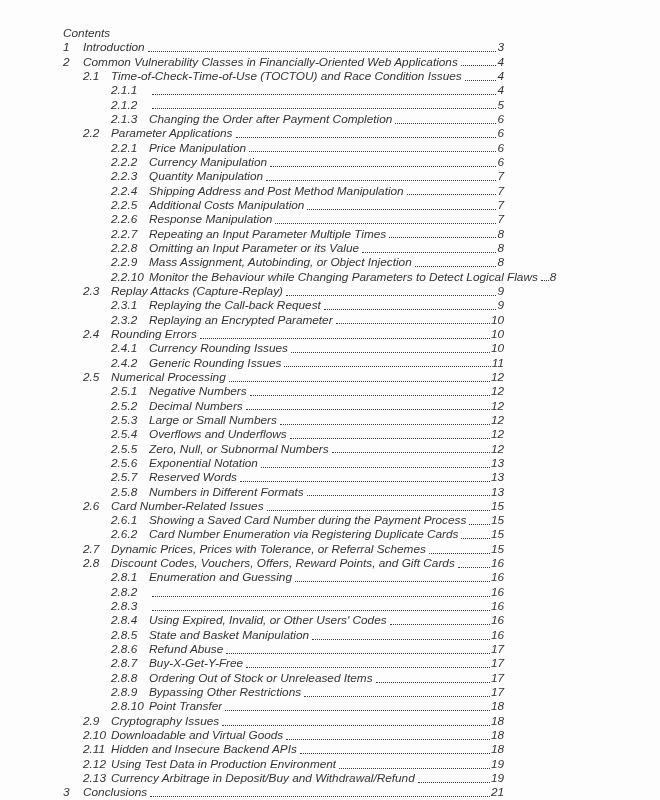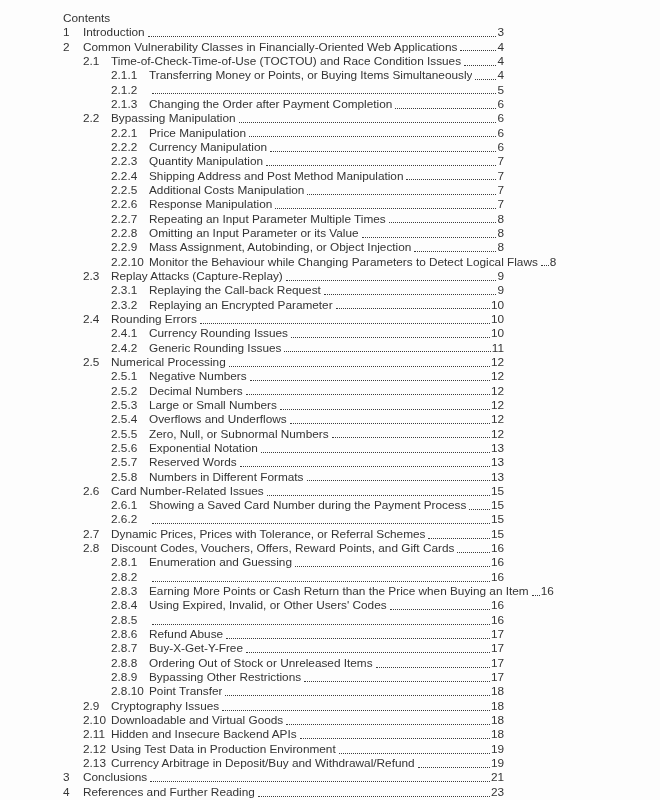--- a/index.html
+++ b/index.html
@@ -8,21 +8,22 @@
     background: #fdfdfd;
     overflow: hidden;
   }
   body {
     font-family: "Liberation Sans", sans-serif;
     font-size: 11.8px;
     color: #343434;
   }
   .page {
     width: 547px; height: 800px;
-    padding: 11px 43px 0 63px;
+    padding: 26px 43px 0 63px;
+    font-style: italic;
   }
   .heading {
     line-height: 14.33px;
     white-space: nowrap;
   }
   .row {
     display: flex;
     align-items: flex-end;
     line-height: 14.33px;
     white-space: nowrap;
@@ -61,38 +62,37 @@
         <span class="pg">4</span>
       </div>
       <div class="row lvl2">
         <span class="num">2.1</span>
         <span class="title">Time-of-Check-Time-of-Use (TOCTOU) and Race Condition Issues</span>
         <span class="leader"></span>
         <span class="pg">4</span>
       </div>
       <div class="row lvl3">
         <span class="num">2.1.1</span>
-        <span class="title">Transferring Money or Points, or Buying Items Simultaneously</span>
         <span class="leader"></span>
         <span class="pg">4</span>
       </div>
       <div class="row lvl3">
         <span class="num">2.1.2</span>
         <span class="leader"></span>
         <span class="pg">5</span>
       </div>
       <div class="row lvl3">
         <span class="num">2.1.3</span>
         <span class="title">Changing the Order after Payment Completion</span>
         <span class="leader"></span>
         <span class="pg">6</span>
       </div>
       <div class="row lvl2">
         <span class="num">2.2</span>
-        <span class="title">Bypassing Manipulation</span>
+        <span class="title">Parameter Applications</span>
         <span class="leader"></span>
         <span class="pg">6</span>
       </div>
       <div class="row lvl3">
         <span class="num">2.2.1</span>
         <span class="title">Price Manipulation</span>
         <span class="leader"></span>
         <span class="pg">6</span>
       </div>
       <div class="row lvl3">
@@ -246,20 +246,21 @@
         <span class="pg">15</span>
       </div>
       <div class="row lvl3">
         <span class="num">2.6.1</span>
         <span class="title">Showing a Saved Card Number during the Payment Process</span>
         <span class="leader"></span>
         <span class="pg">15</span>
       </div>
       <div class="row lvl3">
         <span class="num">2.6.2</span>
+        <span class="title">Card Number Enumeration via Registering Duplicate Cards</span>
         <span class="leader"></span>
         <span class="pg">15</span>
       </div>
       <div class="row lvl2">
         <span class="num">2.7</span>
         <span class="title">Dynamic Prices, Prices with Tolerance, or Referral Schemes</span>
         <span class="leader"></span>
         <span class="pg">15</span>
       </div>
       <div class="row lvl2">
@@ -274,32 +275,32 @@
         <span class="leader"></span>
         <span class="pg">16</span>
       </div>
       <div class="row lvl3">
         <span class="num">2.8.2</span>
         <span class="leader"></span>
         <span class="pg">16</span>
       </div>
       <div class="row lvl3">
         <span class="num">2.8.3</span>
-        <span class="title">Earning More Points or Cash Return than the Price when Buying an Item</span>
         <span class="leader"></span>
         <span class="pg">16</span>
       </div>
       <div class="row lvl3">
         <span class="num">2.8.4</span>
         <span class="title">Using Expired, Invalid, or Other Users' Codes</span>
         <span class="leader"></span>
         <span class="pg">16</span>
       </div>
       <div class="row lvl3">
         <span class="num">2.8.5</span>
+        <span class="title">State and Basket Manipulation</span>
         <span class="leader"></span>
         <span class="pg">16</span>
       </div>
       <div class="row lvl3">
         <span class="num">2.8.6</span>
         <span class="title">Refund Abuse</span>
         <span class="leader"></span>
         <span class="pg">17</span>
       </div>
       <div class="row lvl3">

